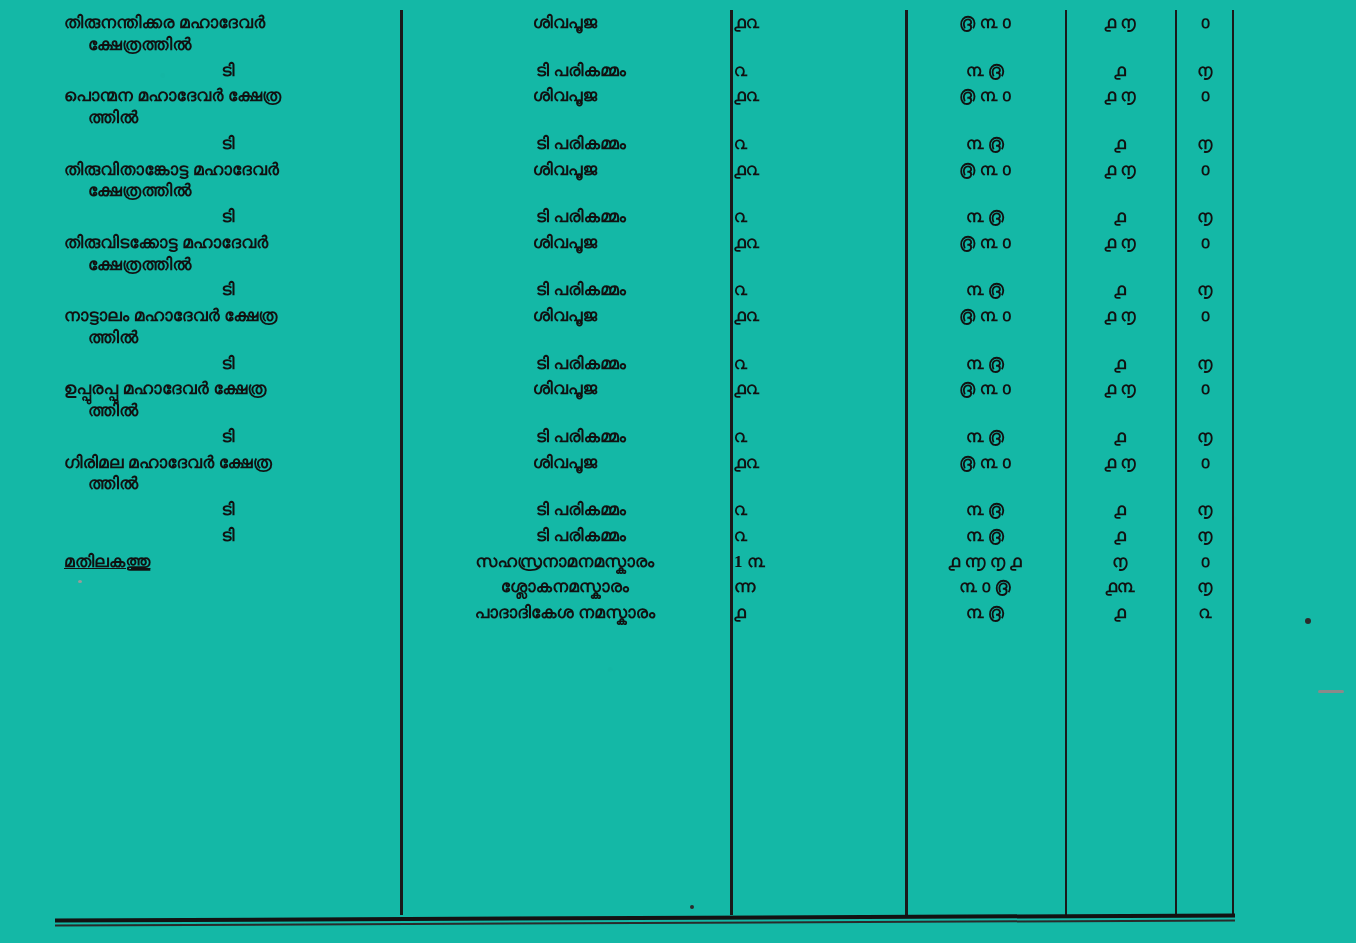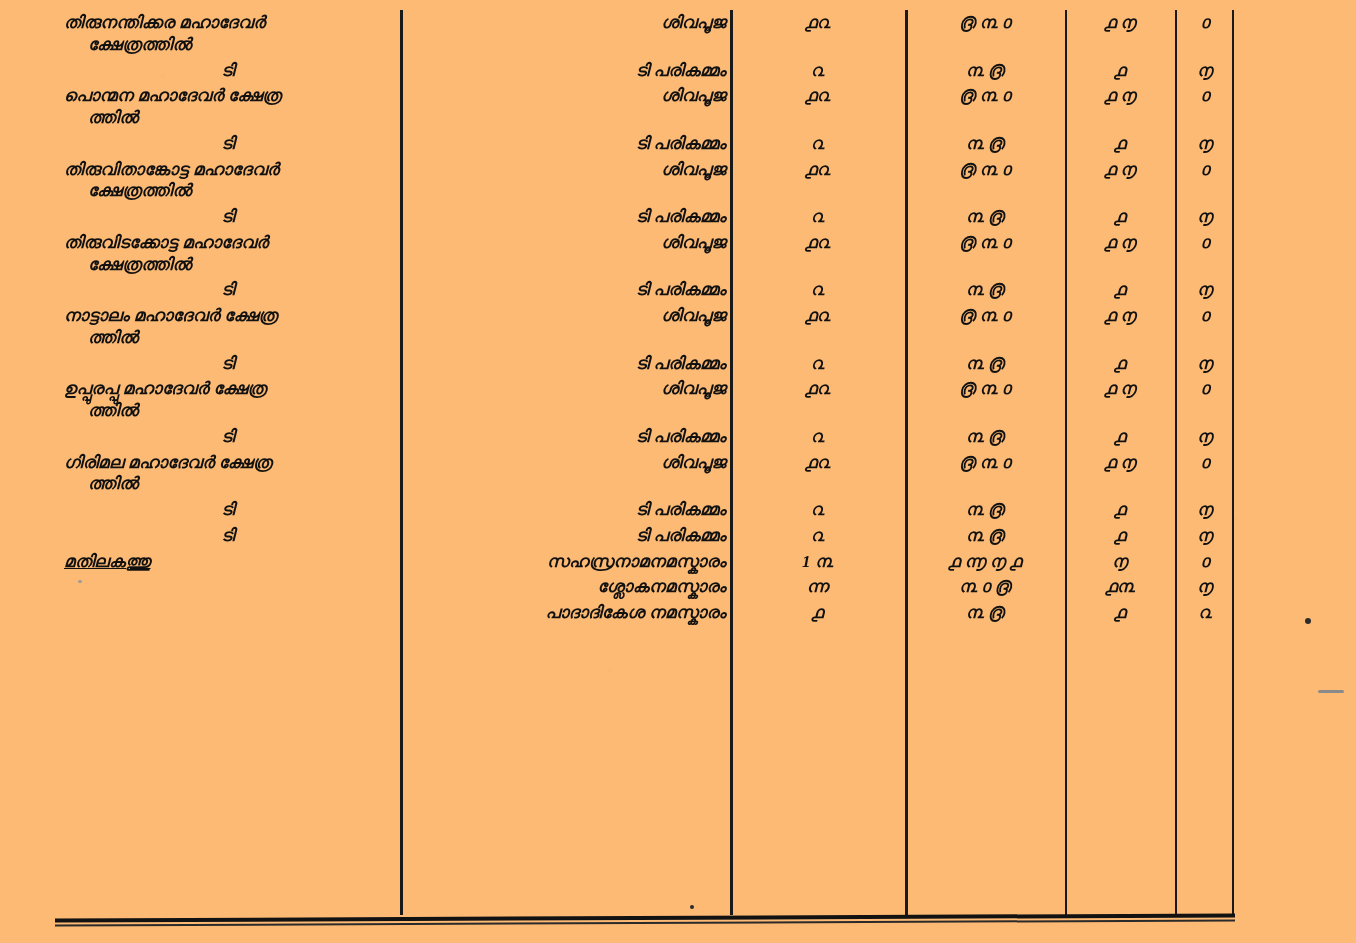--- a/index.html
+++ b/index.html
@@ -12,22 +12,21 @@
     height: 943px;
     position: relative;
     font-family: "Liberation Serif", serif;
     color: #111;
     overflow: hidden;
   }
   
   .page {
     position: absolute;
     inset: 0;
-    background: #fdba74;
-    font-style: italic;
+    background: #14b8a6;
   }
   .scan-noise {
     position: absolute;
     inset: 0;
     background:
       radial-gradient(circle at 12% 8%, rgba(0,0,0,0.012) 0 2px, transparent 3px),
       radial-gradient(circle at 73% 31%, rgba(0,0,0,0.015) 0 2px, transparent 3px),
       radial-gradient(circle at 45% 71%, rgba(0,0,0,0.01) 0 2px, transparent 3px),
       radial-gradient(circle at 91% 55%, rgba(0,0,0,0.012) 0 2px, transparent 3px);
     pointer-events: none;
@@ -95,23 +94,23 @@
     left: 55px;
     top: 922px;
     width: 1180px;
     height: 2px;
     background: #2a2a2a;
     transform: rotate(-0.25deg);
   }
 
   .cell-place { text-align: left; padding-left: 10px; }
   .cell-place.indent-sub { text-align: center; padding-left: 0; }
-  .cell-item  { text-align: right; padding-left: 14px; }
+  .cell-item  { text-align: center; padding-left: 14px; }
   .cell-item.sub { padding-left: 36px; }
-  .cell-n1 { text-align: center; }
+  .cell-n1 { text-align: left; }
   .cell-n2 { text-align: center; }
   .cell-n3 { text-align: center; margin-top: 16px; }
   .cell-n4 { text-align: center; }
 
   .line2 {
     display: block;
     padding-left: 24px;
   }
   .spread {
     letter-spacing: 2px;

